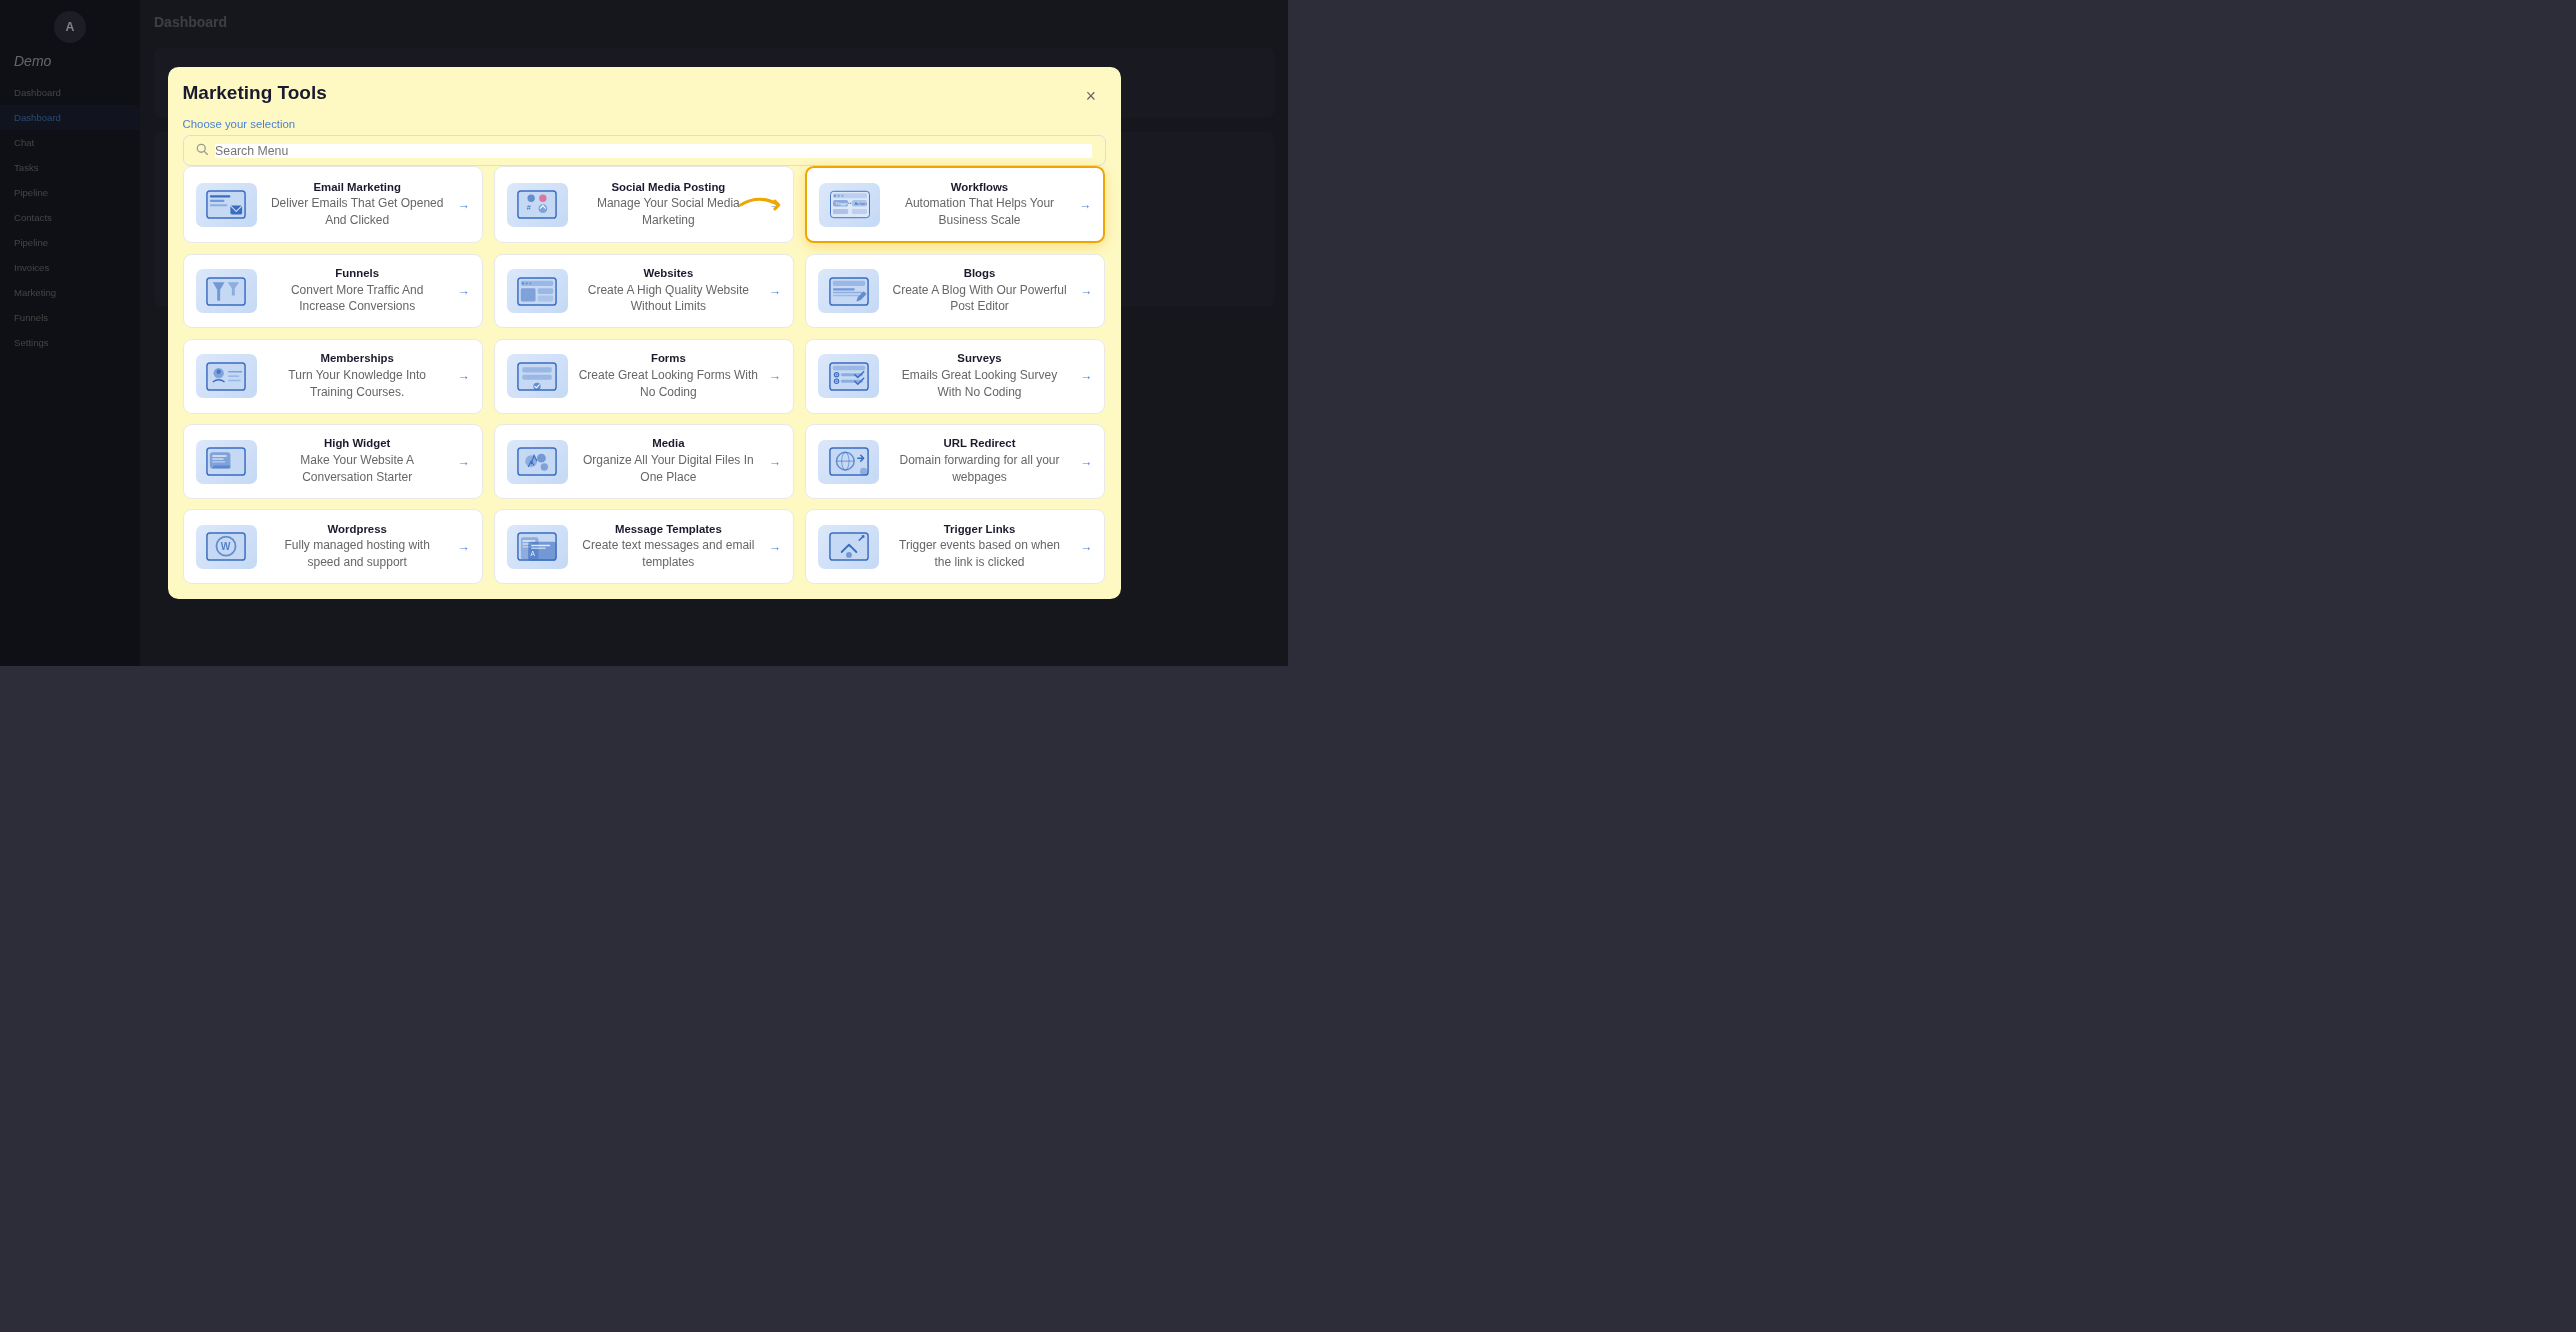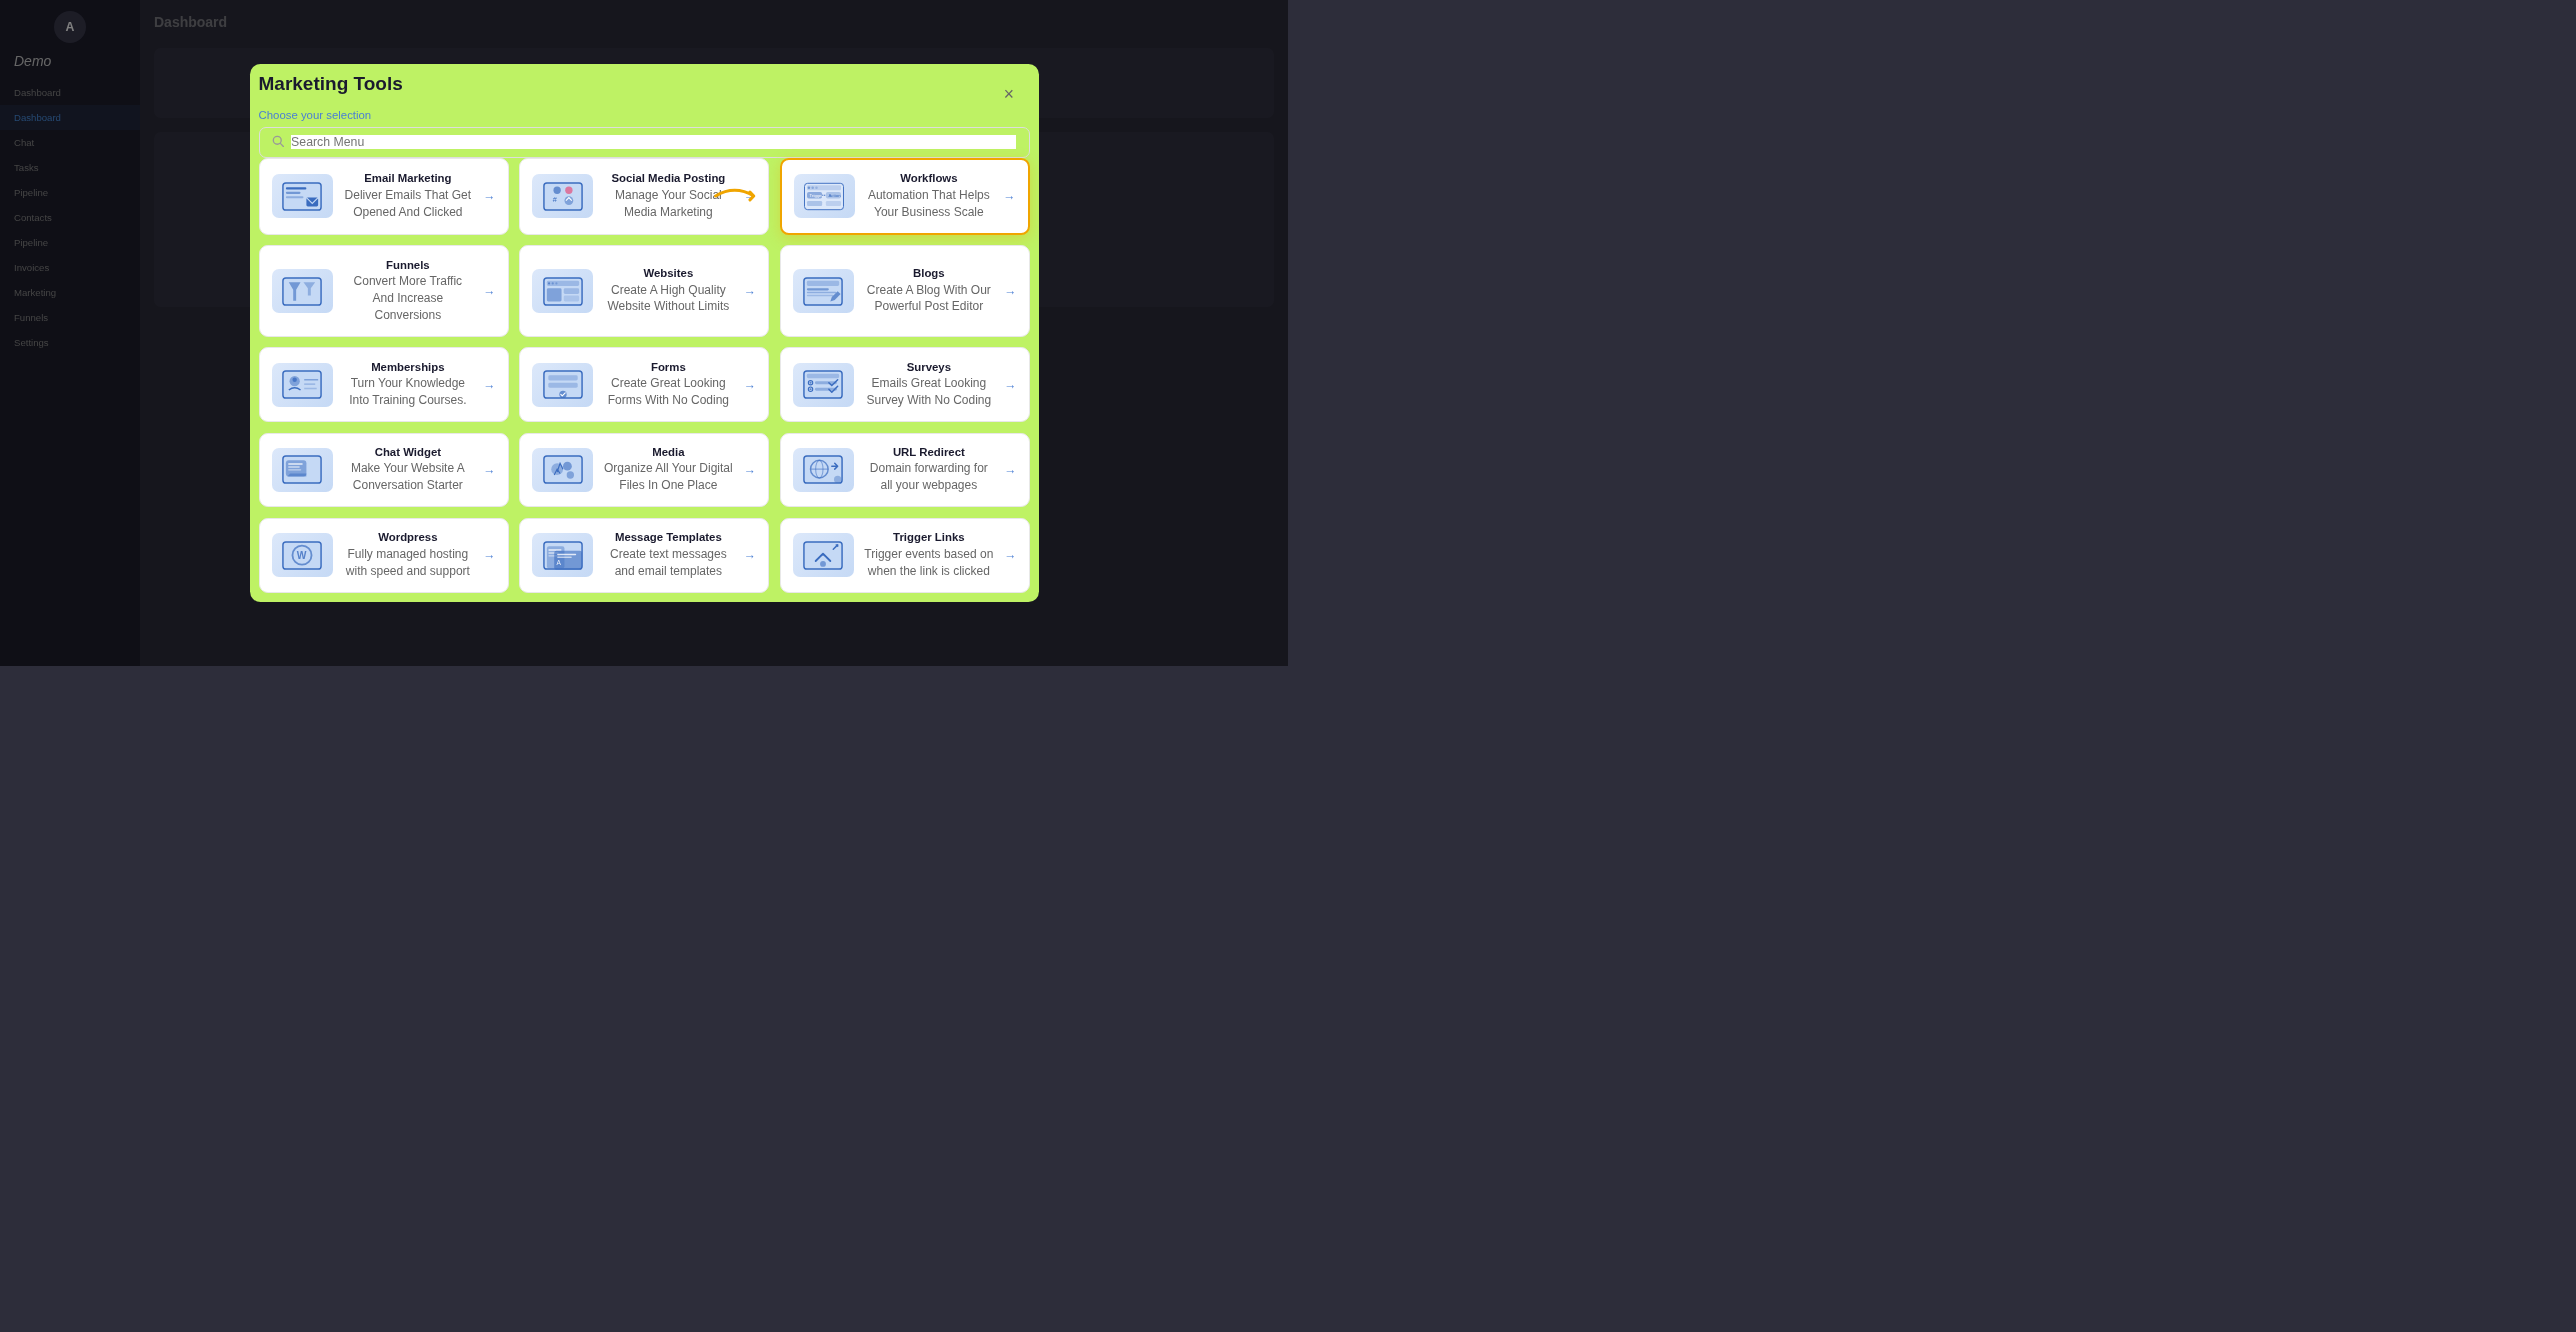--- a/index.html
+++ b/index.html
@@ -59,25 +59,25 @@
       position: absolute;
       inset: 0;
       background: rgba(0,0,0,0.5);
       display: flex;
       align-items: center;
       justify-content: center;
       z-index: 10;
     }
 
     .modal {
-      background: #bef264;
+      background: #fef9c3;
       border-radius: 10.5px;
-      width: 789px;
+      width: 953px;
       max-height: 631px;
-      padding: 9px;
+      padding: 15px;
       position: relative;
       overflow-y: auto;
     }
 
     .modal-header {
       margin-bottom: 5.3px;
     }
 
     .modal-title {
       font-size: 19px;
@@ -441,21 +441,21 @@
           <svg viewBox="0 0 60 45" fill="none">
             <rect x="4" y="4" width="52" height="37" rx="4" fill="#c5d9f5" stroke="#3a6cbf" stroke-width="2"></rect>
             <rect x="8" y="10" width="28" height="22" rx="4" fill="#3a6cbf" opacity="0.5"></rect>
             <rect x="11" y="14" width="20" height="2" rx="1" fill="#fff" opacity="0.8"></rect>
             <rect x="11" y="18" width="16" height="2" rx="1" fill="#fff" opacity="0.6"></rect>
             <rect x="11" y="22" width="18" height="2" rx="1" fill="#fff" opacity="0.5"></rect>
             <path d="M10 32 L14 28 L36 28 L36 32 Z" fill="#3a6cbf" opacity="0.5"></path>
           </svg>
         </div>
         <div class="tool-info">
-          <div class="tool-name">Chat Widget</div>
+          <div class="tool-name">High Widget</div>
           <div class="tool-desc">Make Your Website A Conversation Starter</div>
         </div>
         <span class="tool-arrow">→</span>
       </div>
 
       <div class="tool-card">
         <div class="tool-icon">
           <svg viewBox="0 0 60 45" fill="none">
             <rect x="4" y="4" width="52" height="37" rx="4" fill="#c5d9f5" stroke="#3a6cbf" stroke-width="2"></rect>
             <circle cx="22" cy="22" r="8" fill="#3a6cbf" opacity="0.4"></circle>

